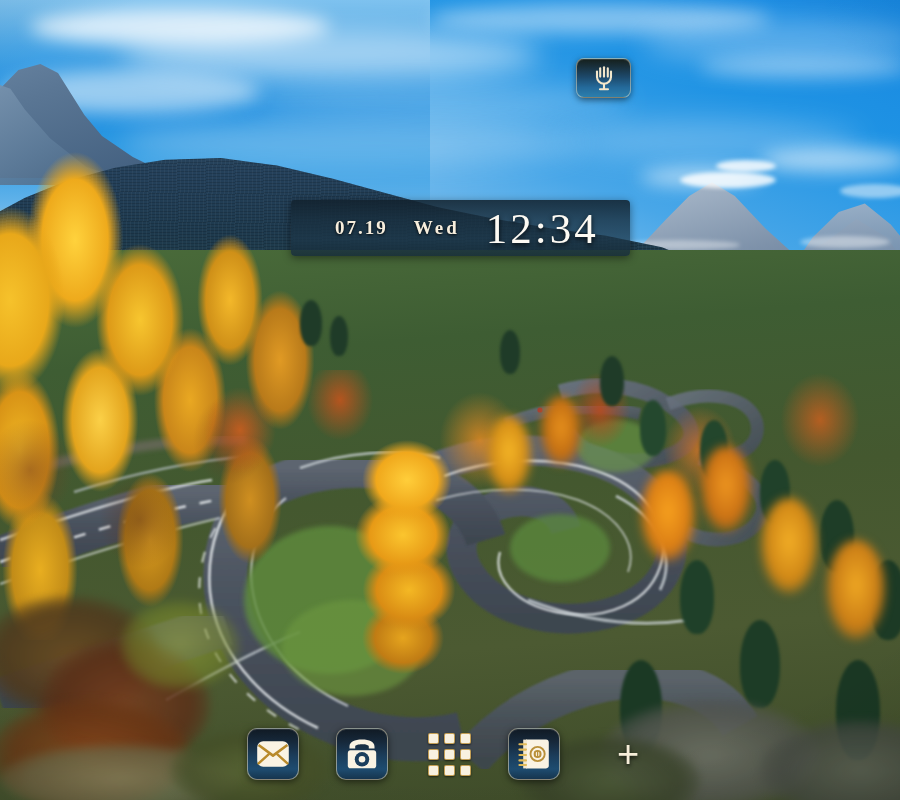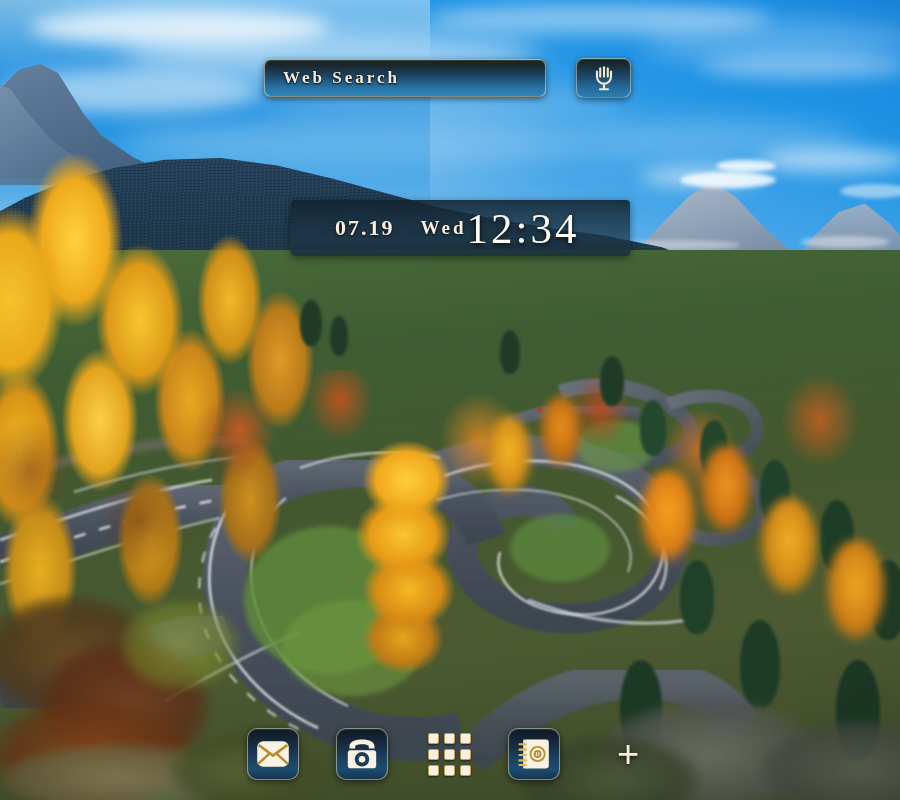--- a/index.html
+++ b/index.html
@@ -212,29 +212,30 @@
     border-radius:4px;
     background:linear-gradient(180deg,
       rgba(18,34,46,.88) 0%, rgba(24,46,62,.80) 35%,
       rgba(28,54,72,.74) 70%, rgba(22,44,58,.86) 100%);
     box-shadow:0 2px 8px rgba(0,0,0,.45);
     display:flex; align-items:center;
     overflow:hidden;
   }
   #clock .date {
     margin-left:44px;
-    color:#f7eedd; font-size:22px; font-weight:700; letter-spacing:2px;
+    color:#f7eedd; font-size:19px; font-weight:700; letter-spacing:2px;
     text-shadow:0 1px 3px rgba(0,0,0,.9);
   }
   #clock .dow {
     margin-left:26px;
     color:#f7eedd; font-size:19px; font-weight:700; letter-spacing:3px;
     text-shadow:0 1px 3px rgba(0,0,0,.9);
   }
   #clock .time {
+    margin-left:26px;
     color:#fdfaf3; font-size:43px; font-weight:400; letter-spacing:3px;
     line-height:1;
     text-shadow:0 2px 5px rgba(0,0,0,.85);
   }
 
   
   #dock { position:absolute; left:0; top:722px; width:900px; height:66px; }
 
   .dock-tile {
     position:absolute; top:6px; width:52px; height:52px;
@@ -409,23 +410,20 @@
     <div class="scrub" style="left:0px;   top:744px; width:240px; height:70px;  background:radial-gradient(ellipse at 50% 50%, #8a8f6a 0%, #6a6e4e 55%, rgba(106,110,78,0) 82%); opacity:.7;"></div>
     <div class="scrub" style="left:170px; top:730px; width:160px; height:80px;  background:radial-gradient(ellipse at 50% 50%, #5d6a36 0%, #444e26 55%, rgba(68,78,38,0) 82%); opacity:.75;"></div>
 
     <div class="scrub" style="left:600px; top:700px; width:220px; height:110px; background:radial-gradient(ellipse at 50% 50%, #6e7168 0%, #53564f 55%, rgba(83,86,79,0) 82%); opacity:.85;"></div>
     <div class="scrub" style="left:760px; top:720px; width:200px; height:100px; background:radial-gradient(ellipse at 50% 50%, #5e6358 0%, #454a42 55%, rgba(69,74,66,0) 82%); opacity:.8;"></div>
     <div class="scrub" style="left:520px; top:736px; width:180px; height:90px;  background:radial-gradient(ellipse at 50% 50%, #4d5a3a 0%, #384228 55%, rgba(56,66,40,0) 82%); opacity:.8;"></div>
 
     <div class="grade"></div>
   </div>
 
-  <div id="searchbar" title="Web Search">
-    <span class="label">Web Search</span>
-  </div>
 
   <div id="micbtn">
     <svg width="22" height="28" viewBox="0 0 22 28">
       <g fill="none" stroke="#f3e7cc" stroke-width="2.1" stroke-linecap="round">
         <path d="M11 3.2 v9.4"></path>
         <path d="M7.2 4.4 v8.2"></path>
         <path d="M14.8 4.4 v8.2"></path>
         <path d="M4 7.6 v5.2"></path>
         <path d="M18 7.6 v5.2"></path>
         <path d="M4 12.8 a7 7 0 0 0 14 0"></path>

